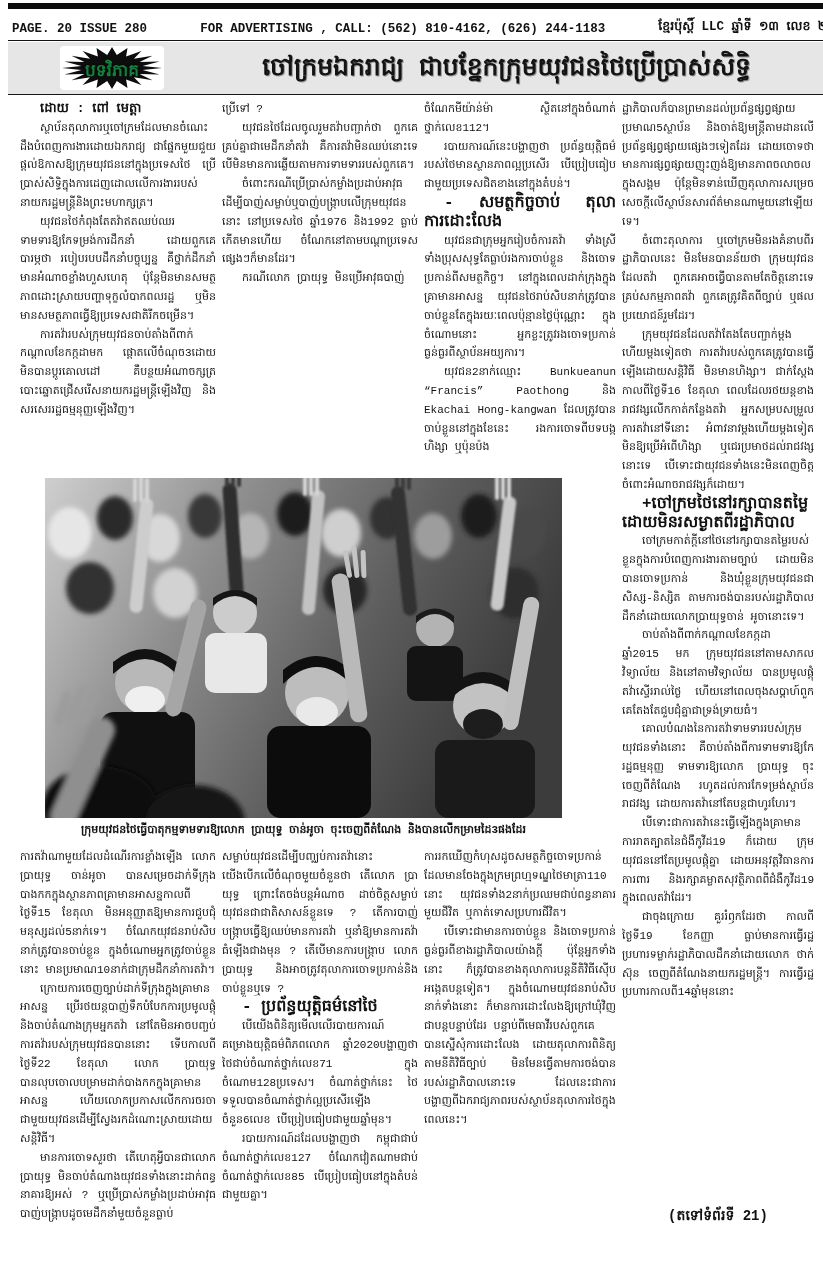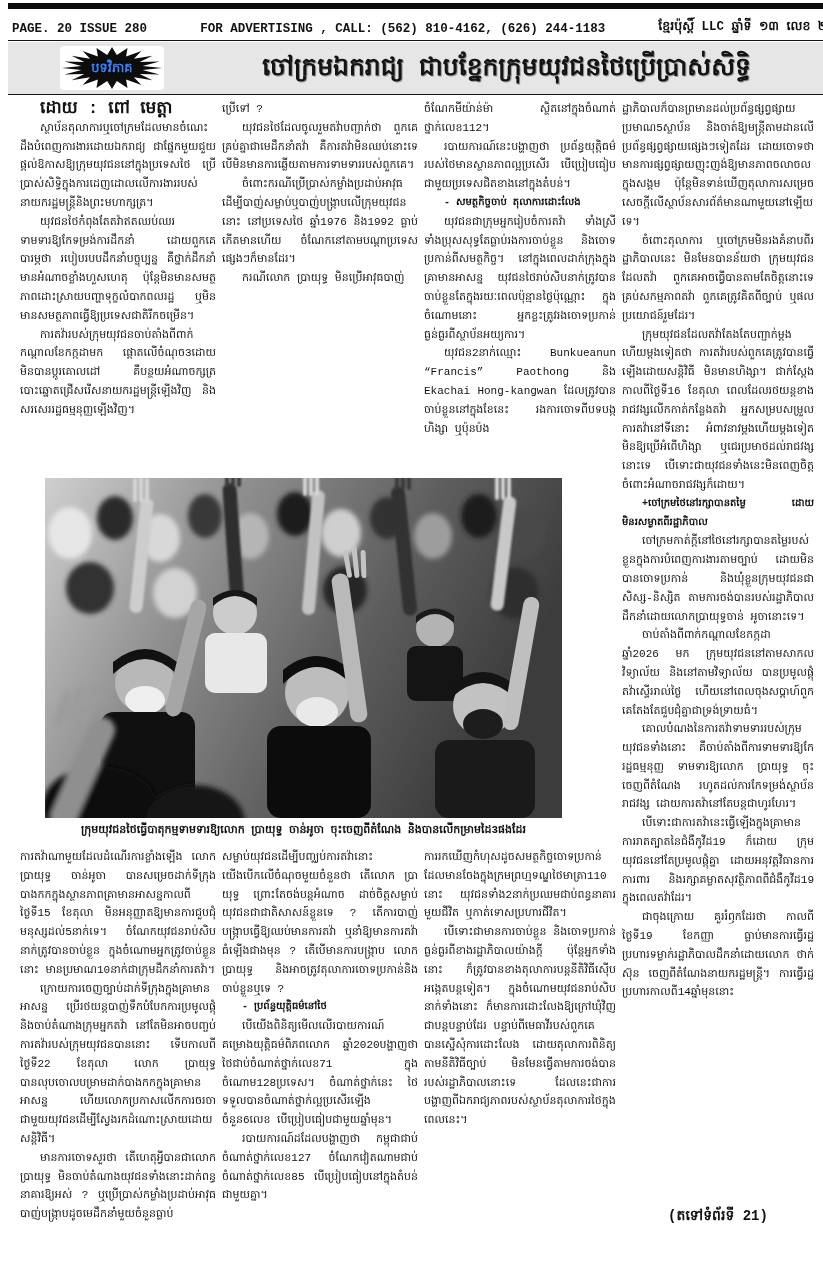--- a/index.html
+++ b/index.html
@@ -16,36 +16,36 @@
   .masthead .mid{flex:0 1 auto;margin-top:18px;}
   .mast-rule{position:absolute;top:40px;left:8px;right:8px;border-top:1.5px solid #111;}
   .banner{
     position:absolute;top:42px;left:8px;right:8px;height:52px;
     background:#e6e6e6;border-bottom:1.5px solid #161616;
   }
   .badge-box{position:absolute;left:52px;top:4px;width:104px;height:44px;background:#fff;border-radius:4px;}
   .badge-box svg{position:absolute;left:0;top:0;}
   .badge-label{
     position:absolute;left:0;top:13px;width:104px;text-align:center;
-    color:#3b82f6;font-weight:bold;font-size:13px;text-shadow:0 0 2px #000;
+    color:#15803d;font-weight:bold;font-size:17px;text-shadow:0 0 2px #000;
   }
   .headline{
     position:absolute;left:170px;right:14px;top:7px;height:40px;
     display:flex;align-items:center;justify-content:center;
     font-size:25px;font-weight:bold;color:#141414;
     text-shadow:1px 1px 0 #9a9a9a;white-space:nowrap;overflow:hidden;
   }
   .col{
     position:absolute;overflow:hidden;
     font-size:11px;line-height:18.8px;text-align:justify;
   }
   .col p{margin:0;text-indent:20px;}
   .col p.cont{text-indent:0;}
-  .byline{font-size:17px;font-weight:bold;text-indent:18px;margin:0 0 2px 0;}
-  .subhead{font-weight:bold;font-size:10px;text-indent:6px;margin:2px 0;}
+  .byline{font-size:13px;font-weight:bold;text-indent:18px;margin:0 0 2px 0;}
+  .subhead{font-weight:bold;font-size:16px;text-indent:6px;margin:2px 0;}
   .c1t{left:20px;top:100px;width:196px;height:378px;}
   .c2t{left:222px;top:100px;width:196px;height:378px;}
   .c3t{left:424px;top:100px;width:192px;height:378px;}
   .c4 {left:622px;top:100px;width:192px;height:1102px;}
   .c1b{left:20px;top:848px;width:196px;height:414px;}
   .c2b{left:222px;top:848px;width:196px;height:414px;}
   .c3b{left:424px;top:848px;width:192px;height:414px;}
   .photo{position:absolute;left:45px;top:478px;width:517px;height:340px;background:#666;}
   .caption{
     position:absolute;left:45px;top:822px;width:517px;height:20px;
@@ -101,21 +101,21 @@
     <p>យុវជនជាក្រុមអ្នករៀបចំការតវ៉ា ទាំងស្រីទាំងប្រុសសុទ្ធតែធ្លាប់រងការចាប់ខ្លួន និងចោទប្រកាន់ពីសមត្ថកិច្ច។ នៅក្នុងពេលដាក់ក្រុងក្នុងគ្រាមានអាសន្ន យុវជនថៃរាប់សិបនាក់ត្រូវបានចាប់ខ្លួនតែក្នុងរយៈពេលប៉ុន្មានថ្ងៃប៉ុណ្ណោះ ក្នុងចំណោមនោះ អ្នកខ្លះត្រូវរងចោទប្រកាន់ធ្ងន់ធ្ងរពីស្ថាប័នអយ្យការ។</p>
     <p>យុវជន2នាក់ឈ្មោះ Bunkueanun “Francis” Paothong និង Ekachai Hong-kangwan ដែលត្រូវបានចាប់ខ្លួននៅក្នុងខែនេះ រងការចោទពីបទបង្កហិង្សា ឬប៉ុនប៉ង</p>
   </div>
 
   <div class="col c4">
     <p class="cont">ដ្ឋាភិបាលក៏បានព្រមានដល់ប្រព័ន្ធផ្សព្វផ្សាយប្រមាណ5ស្ថាប័ន និងចាត់ឱ្យមន្ត្រីតាមដានលើប្រព័ន្ធផ្សព្វផ្សាយផ្សេងៗទៀតដែរ ដោយចោទថា មានការផ្សព្វផ្សាយញុះញង់ឱ្យមានភាពចលាចលក្នុងសង្គម ប៉ុន្តែមិនទាន់ឃើញតុលាការសម្រេចសេចក្តីលើស្ថាប័នសារព័ត៌មានណាមួយនៅឡើយទេ។</p>
     <p>ចំពោះតុលាការ ឬចៅក្រមមិនរងគំនាបពីរដ្ឋាភិបាលនេះ មិនមែនបានន័យថា ក្រុមយុវជនដែលតវ៉ា ពួកគេអាចធ្វើបានតាមតែចិត្តនោះទេ គ្រប់សកម្មភាពតវ៉ា ពួកគេត្រូវគិតពីច្បាប់ ឬផលប្រយោជន៍រួមដែរ។</p>
     <p>ក្រុមយុវជនដែលតវ៉ាតែងតែបញ្ជាក់ម្តងហើយម្តងទៀតថា ការតវ៉ារបស់ពួកគេត្រូវបានធ្វើឡើងដោយសន្តិវិធី មិនមានហិង្សា។ ជាក់ស្តែងកាលពីថ្ងៃទី16 ខែតុលា ពេលដែលរថយន្តខាងរាជវង្សលើកកាត់កន្លែងតវ៉ា អ្នកសម្របសម្រួលការតវ៉ានៅទីនោះ អំពាវនាវម្តងហើយម្តងទៀត មិនឱ្យប្រើអំពើហិង្សា ឬជេរប្រមាថដល់រាជវង្សនោះទេ បើទោះជាយុវជនទាំងនេះមិនពេញចិត្តចំពោះអំណាចរាជវង្សក៏ដោយ។</p>
     <p class="subhead">+ចៅក្រមថៃនៅរក្សាបានតម្លៃ ដោយមិនរសម្ងាតពីរដ្ឋាភិបាល</p>
     <p>ចៅក្រមកាត់ក្តីនៅថៃនៅរក្សាបានតម្លៃរបស់ខ្លួនក្នុងការបំពេញការងារតាមច្បាប់ ដោយមិនបានចោទប្រកាន់ និងឃុំខ្លួនក្រុមយុវជនជាសិស្ស-និស្សិត តាមការចង់បានរបស់រដ្ឋាភិបាលដឹកនាំដោយលោកប្រាយុទ្ធចាន់ អូចានោះទេ។</p>
-    <p>ចាប់តាំងពីពាក់កណ្តាលខែកក្កដា ឆ្នាំ2026 មក ក្រុមយុវជននៅតាមសាកលវិទ្យាល័យ និងនៅតាមវិទ្យាល័យ បានប្រមូលផ្តុំតវ៉ាស្ទើររាល់ថ្ងៃ ហើយនៅពេលចុងសប្តាហ៍ពួកគេតែងតែជួបជុំគ្នាជាទ្រង់ទ្រាយធំ។</p>
+    <p>ចាប់តាំងពីពាក់កណ្តាលខែកក្កដា ឆ្នាំ2015 មក ក្រុមយុវជននៅតាមសាកលវិទ្យាល័យ និងនៅតាមវិទ្យាល័យ បានប្រមូលផ្តុំតវ៉ាស្ទើររាល់ថ្ងៃ ហើយនៅពេលចុងសប្តាហ៍ពួកគេតែងតែជួបជុំគ្នាជាទ្រង់ទ្រាយធំ។</p>
     <p>គោលបំណងនៃការតវ៉ាទាមទាររបស់ក្រុមយុវជនទាំងនោះ គឺចាប់តាំងពីការទាមទារឱ្យកែរដ្ឋធម្មនុញ្ញ ទាមទារឱ្យលោក ប្រាយុទ្ធ ចុះចេញពីតំណែង រហូតដល់ការកែទម្រង់ស្ថាប័នរាជវង្ស ដោយការតវ៉ានៅតែបន្តជាហូរហែរ។</p>
     <p>បើទោះជាការតវ៉ានេះធ្វើឡើងក្នុងគ្រាមានការរាតត្បាតនៃជំងឺកូវីដ19 ក៏ដោយ ក្រុមយុវជននៅតែប្រមូលផ្តុំគ្នា ដោយអនុវត្តវិធានការការពារ និងរក្សាគម្លាតសុវត្ថិភាពពីជំងឺកូវីដ19 ក្នុងពេលតវ៉ាដែរ។</p>
     <p>ជាចុងក្រោយ គួររំឭកដែរថា កាលពីថ្ងៃទី19 ខែកញ្ញា ធ្លាប់មានការធ្វើរដ្ឋប្រហារទម្លាក់រដ្ឋាភិបាលដឹកនាំដោយលោក ថាក់ ស៊ុន ចេញពីតំណែងនាយករដ្ឋមន្ត្រី។ ការធ្វើរដ្ឋប្រហារកាលពី14ឆ្នាំមុននោះ</p>
   </div>
 
   <div class="photo">
     <svg width="517" height="340" viewBox="0 0 517 340">
       <defs>
         <filter id="b1">
             <feGaussianBlur stdDeviation="2.4"></feGaussianBlur>

